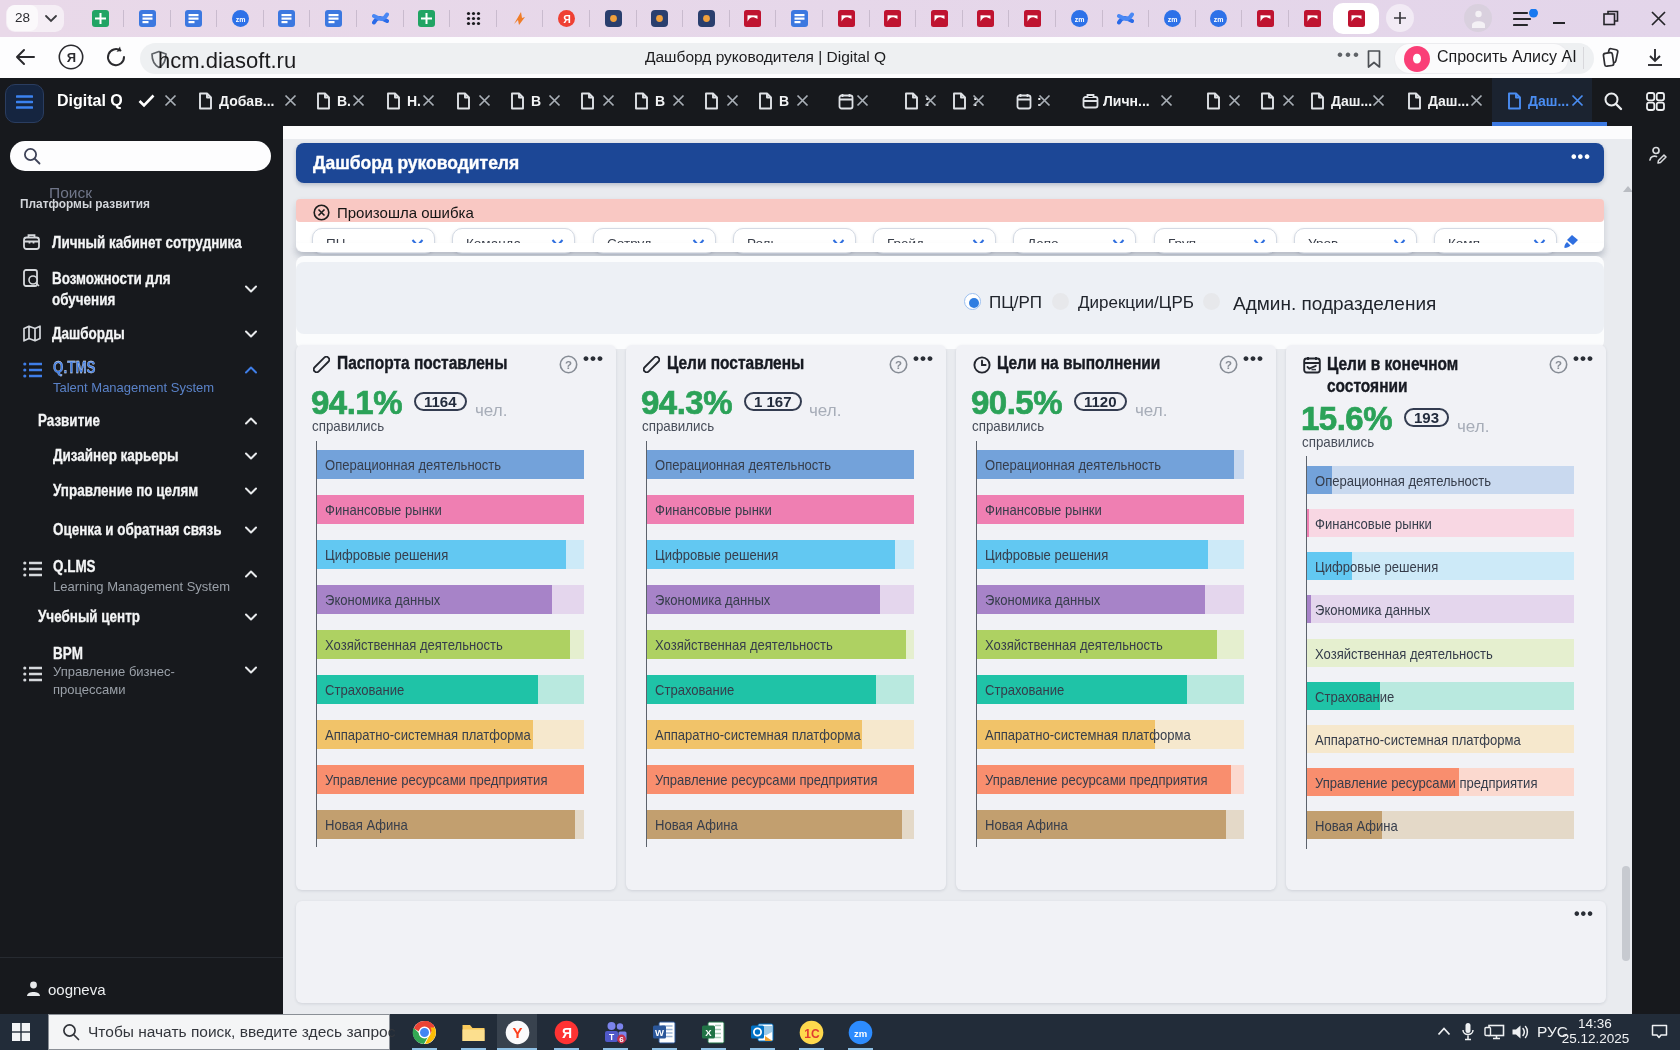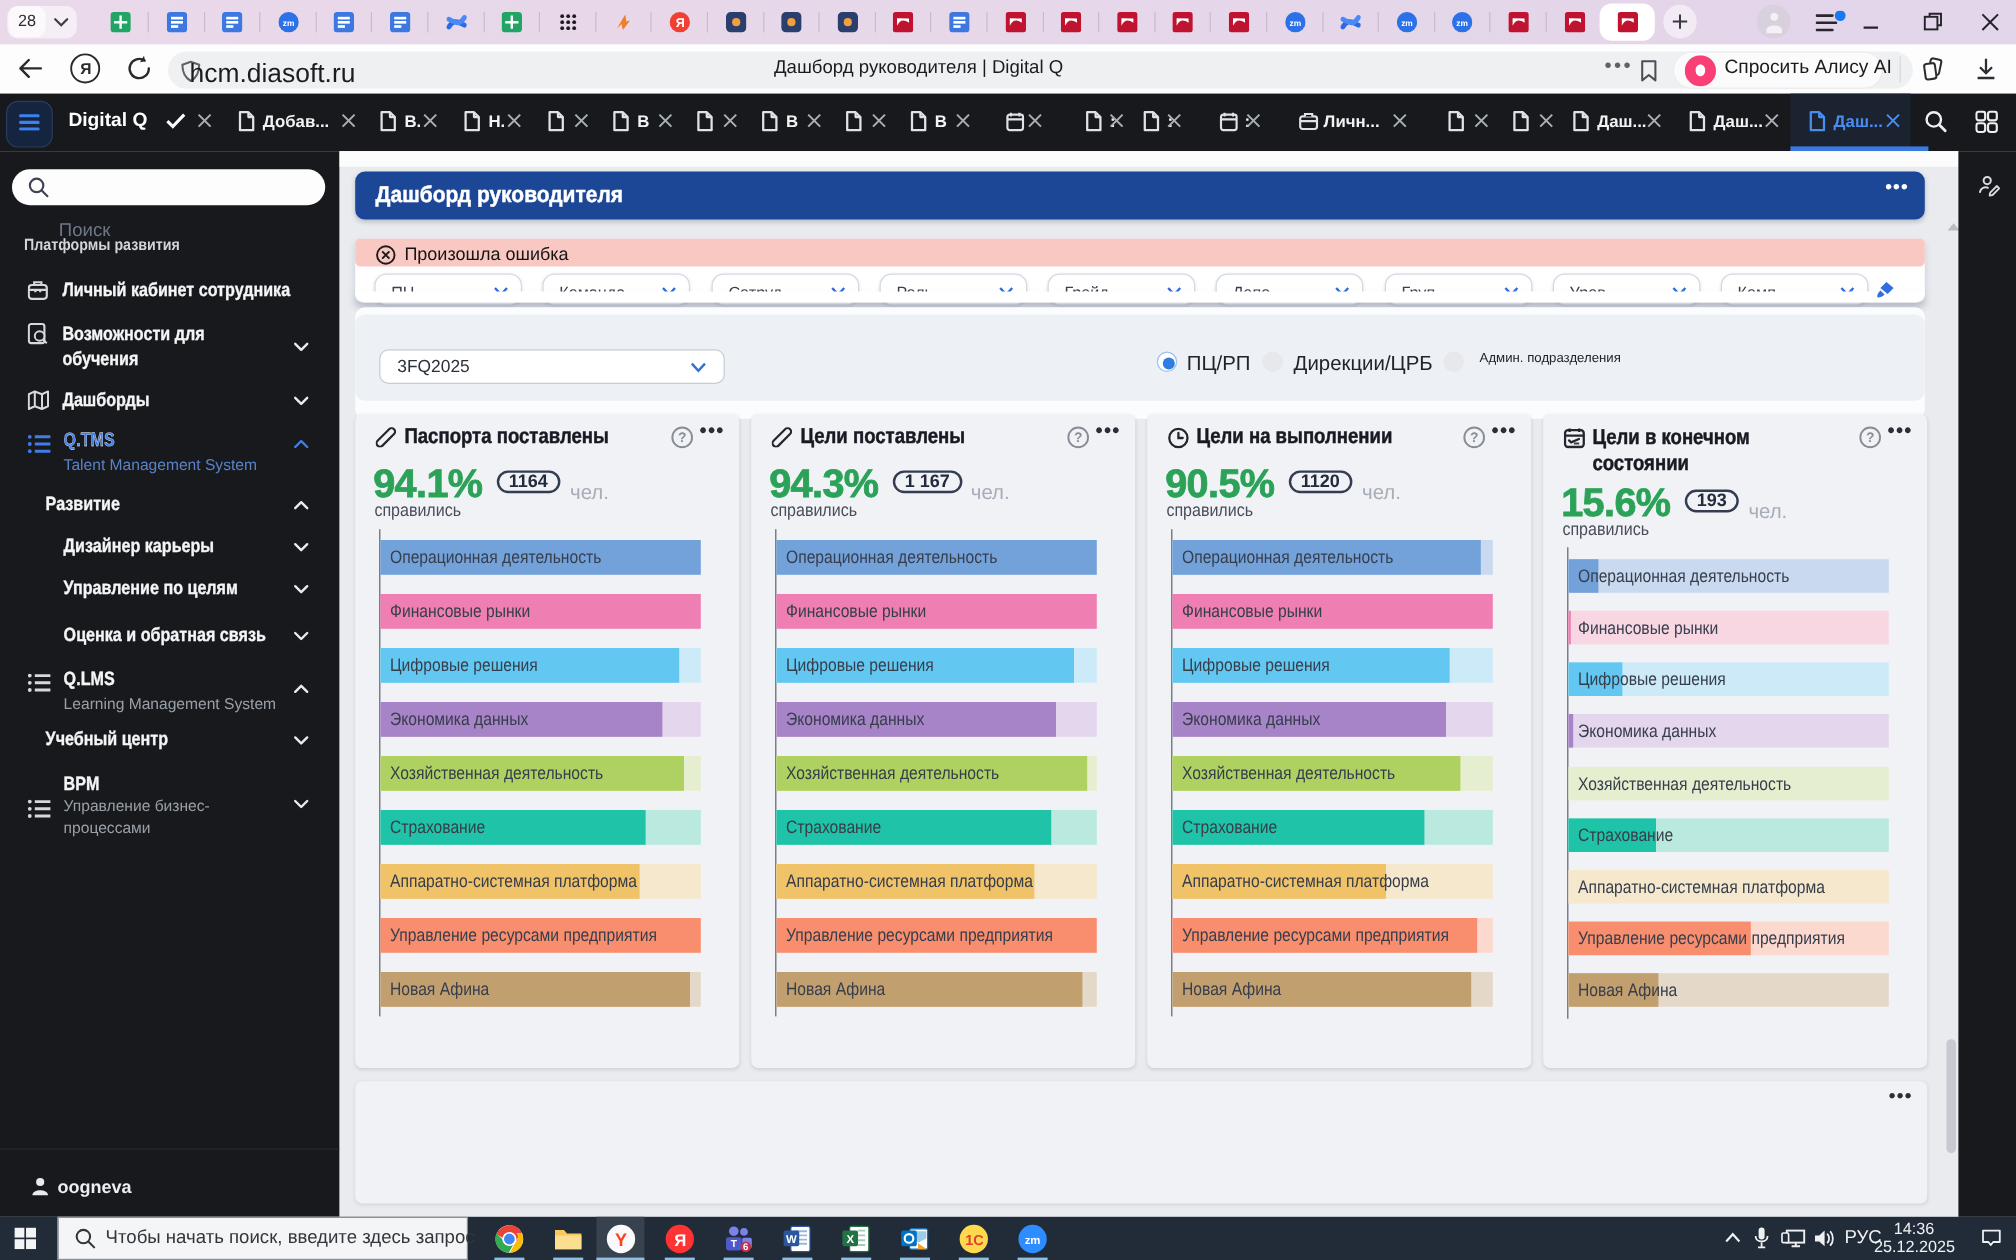--- a/index.html
+++ b/index.html
@@ -509,21 +509,21 @@
 <div class="abs mi" style="left:53px;top:519px;">BPM</div>
 <div class="abs sub" style="left:53px;top:537px;line-height:18px;white-space:normal;width:190px;">Управление бизнес-<br>процессами</div>
 <svg class="abs chev" style="left:243px;top:536px" viewBox="0 0 16 16">
       <path d="M3 5.5 L8 10.5 L13 5.5" stroke="#e8eaec" stroke-width="2" fill="none" stroke-linecap="round" stroke-linejoin="round"></path>
     </svg>
 <div class="abs" style="left:0;top:831px;width:283px;height:1px;background:#262a30;"></div>
 <svg class="abs" style="left:26px;top:855px" width="15" height="16" viewBox="0 0 15 16">
       <circle cx="7.5" cy="4" r="3.4" fill="#e8eaec"></circle>
       <path d="M1 15 C1 9.5,14 9.5,14 15 Z" fill="#e8eaec"></path>
     </svg>
-<div class="abs" style="left:48px;top:855px;font-weight:bold;font-size:15px;color:#eceef0;">oogneva</div>
+<div class="abs" style="left:48px;top:855px;font-weight:normal;font-size:15px;color:#eceef0;">oogneva</div>
 </div>
 <div class="abs" id="main">
 <div class="abs" style="left:0;top:0;width:1349px;height:13px;background:#fcfcfd;"></div>
 <div class="abs" style="left:13px;top:17px;width:1308px;height:40px;background:#1c4796;border-radius:8px;box-shadow:0 2px 4px rgba(30,50,90,.25);"></div>
 <div class="abs" style="left:30px;top:26px;font-weight:bold;font-size:19px;color:#fff;white-space:nowrap;transform:scaleX(.92);transform-origin:left top;-webkit-text-stroke:.4px #fff;">Дашборд руководителя</div>
 <div class="abs" style="left:1288px;top:22px;font-weight:bold;font-size:16px;color:#fff;letter-spacing:1px;">•••</div>
 <div class="abs" style="left:13px;top:73px;width:1308px;height:53px;background:#fff;border-radius:6px;box-shadow:0 3px 6px rgba(60,70,90,.18);"></div>
 <div class="abs" style="left:13px;top:73px;width:1308px;height:23px;background:#f9c8c3;border-radius:4px;"></div>
 <svg class="abs" style="left:30px;top:78px" width="17" height="17" viewBox="0 0 17 17">
       <circle cx="8.5" cy="8.5" r="7.3" fill="none" stroke="#1c1c1c" stroke-width="1.6"></circle>
@@ -584,33 +584,27 @@
         <path d="M1.5 2 L6.5 7.5 L11.5 2" stroke="#2f6fe0" stroke-width="2" fill="none"></path>
       </svg>
     </div>
 <div class="abs" style="left:13px;top:117px;width:1308px;height:9px;background:#fff;border-radius:0 0 8px 8px;box-shadow:0 5px 7px rgba(120,130,150,.28);"></div>
 <svg class="abs" style="left:1280px;top:108px" width="16" height="15" viewBox="0 0 16 15">
       <path d="M9 1 L15 6 L10 11 L4 6 Z" fill="#2f6fe0"></path>
       <path d="M4 8 C2 10,1 12,1.5 14 C4 14,6 13,7.5 11.5 Z" fill="#2f6fe0"></path>
     </svg>
 <div class="abs" style="left:13px;top:130px;width:1308px;height:93px;background:#fbfcfd;border-radius:8px;"></div>
 <div class="abs" style="left:13px;top:136px;width:1308px;height:72px;background:#edf0f5;border-radius:8px;"></div>
-<div class="abs" style="left:33px;top:165px;width:288px;height:29px;background:#fff;border:1px solid #c3cdda;border-radius:8px;">
-      <div style="position:absolute;left:14px;top:6px;font-size:14.5px;color:#2b303b;">3FQ2025</div>
-      <svg style="position:absolute;right:14px;top:9px" width="14" height="11" viewBox="0 0 14 11">
-        <path d="M1.5 2 L7 8 L12.5 2" stroke="#2f6fe0" stroke-width="2" fill="none"></path>
-      </svg>
-    </div>
 <div class="abs" style="left:681px;top:167px;width:17px;height:17px;border-radius:50%;border:1.5px solid #9cc0f0;background:#fff;"></div>
 <div class="abs" style="left:685.5px;top:171.5px;width:10px;height:10px;border-radius:50%;background:#2f7de1;"></div>
 <div class="abs" style="left:706px;top:167px;font-size:17px;color:#20242c;">ПЦ/РП</div>
 <div class="abs" style="left:769px;top:167px;width:17px;height:17px;border-radius:50%;background:#e7e8eb;"></div>
 <div class="abs" style="left:795px;top:167px;font-size:17px;color:#20242c;">Дирекции/ЦРБ</div>
 <div class="abs" style="left:920px;top:167px;width:17px;height:17px;border-radius:50%;background:#e7e8eb;"></div>
-<div class="abs" style="left:950px;top:167px;font-size:11px;color:#20242c;">Админ. подразделения</div>
+<div class="abs" style="left:950px;top:167px;font-size:19px;color:#20242c;">Админ. подразделения</div>
 <div class="abs card" style="left:13px;">
 <svg class="abs" style="left:17px;top:11px" width="17" height="17" viewBox="0 0 17 17">
         <rect x="5.6" y="-1.2" width="5.8" height="19.4" rx="2.9" fill="none" stroke="#23262e" stroke-width="1.8" transform="rotate(45 8.5 8.5)"></rect>
       </svg>
 <div class="abs ctitle" style="left:41px;top:8px;">Паспорта поставлены</div>
 <svg class="abs" style="left:263px;top:10px" width="19" height="19" viewBox="0 0 19 19">
         <circle cx="9.5" cy="9.5" r="8.2" fill="none" stroke="#878d96" stroke-width="1.6"></circle>
         <text x="9.5" y="13.6" font-size="11.5" font-weight="bold" fill="#878d96" text-anchor="middle" font-family="Liberation Sans">?</text>
       </svg>
 <div class="abs" style="left:287px;top:4px;font-weight:bold;font-size:17px;color:#2a2e36;letter-spacing:1px;">•••</div>

